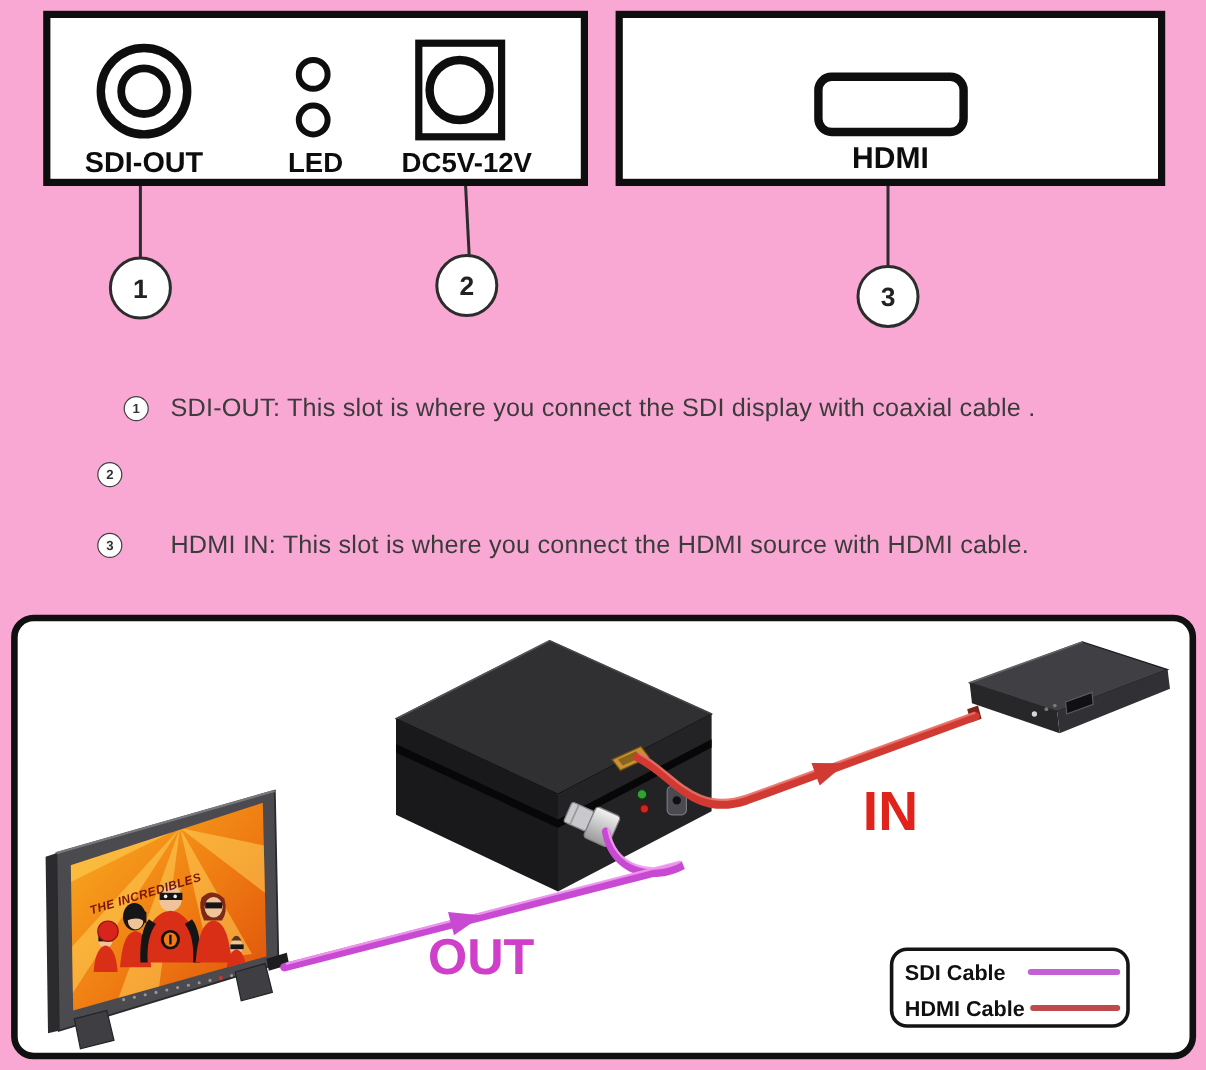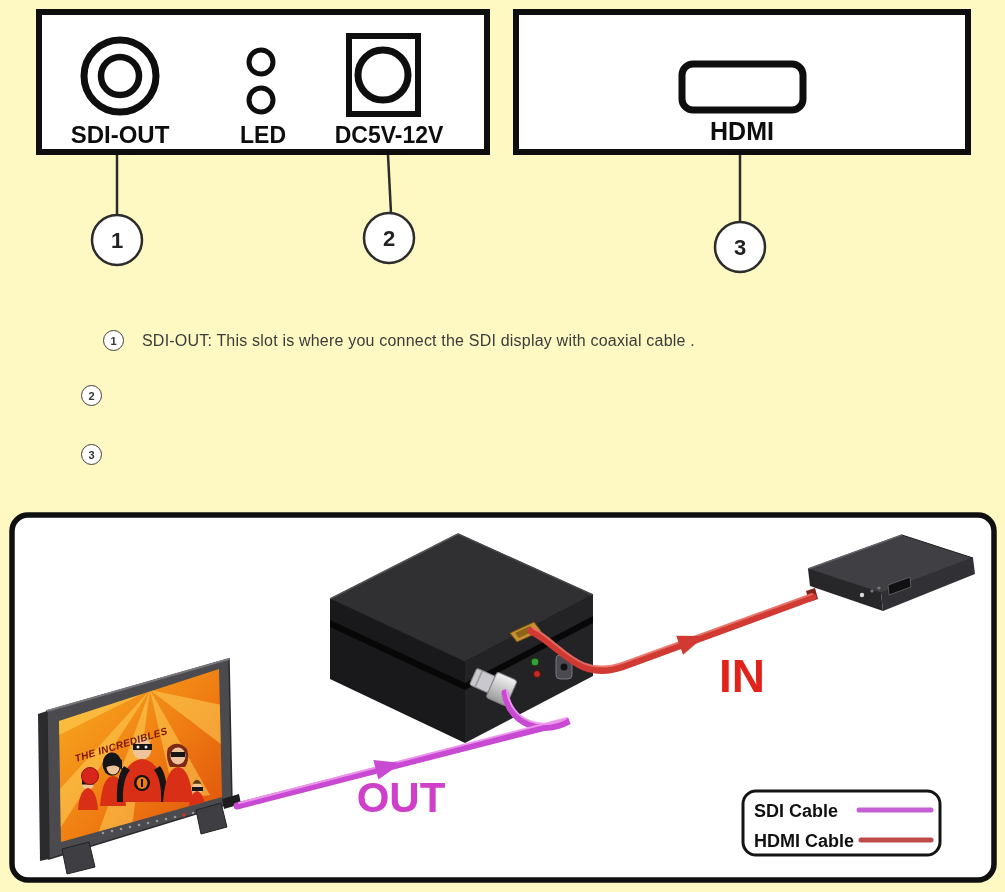--- a/index.html
+++ b/index.html
@@ -1,28 +1,28 @@
 <!DOCTYPE html>
 <html><head>
 <meta charset="utf-8">
 <style>
   html,body{margin:0;padding:0;background:#fff;}
-  .page{position:relative;width:1005px;height:892px;background:#fef9c3;overflow:hidden;
+  .page{position:relative;width:1005px;height:892px;background:#f9a8d4;overflow:hidden;
         font-family:"Liberation Sans","DejaVu Sans",sans-serif;}
   svg{position:absolute;left:0;display:block;}
   svg text{font-family:"Liberation Sans","DejaVu Sans",sans-serif;}
   .top-svg{top:0;}
   .bottom-svg{top:500px;}
   .desc-row{position:absolute;left:0;width:100%;height:28px;}
   .desc-row .num-circle{
     position:absolute;top:3px;width:21px;height:21px;border:1.6px solid #3f3f3f;
     border-radius:50%;box-sizing:border-box;display:flex;align-items:center;justify-content:center;
     font-size:11px;font-weight:bold;color:#333;background:#fff;}
   .desc-row .desc-text{
-    position:absolute;left:142px;top:0;line-height:28px;font-size:16px;color:#3b3b3b;
+    position:absolute;left:142px;top:0;line-height:28px;font-size:21px;color:#3b3b3b;
     letter-spacing:0.2px;white-space:nowrap;}
   .panel-label{font-weight:bold;fill:#0d0d0d;}
   .callout-num{font-weight:bold;fill:#222;}
 </style>
 </head>
 <body>
 
 <div class="page">
 
   <svg class="top-svg" width="1005" height="300" viewBox="0 0 1005 300">
@@ -76,20 +76,21 @@
 
   <div class="desc-row" style="top:327px">
     <span class="num-circle" style="left:103px">1</span>
     <span class="desc-text">SDI-OUT: This slot is where you connect the SDI display with coaxial cable .</span>
   </div>
   <div class="desc-row" style="top:382px">
     <span class="num-circle" style="left:81px">2</span>
   </div>
   <div class="desc-row" style="top:441px">
     <span class="num-circle" style="left:81px">3</span>
+    <span class="desc-text">HDMI IN: This slot is where you connect the HDMI source with HDMI cable.</span>
   </div>
 
   <svg class="bottom-svg" width="1005" height="392" viewBox="0 500 1005 392">
     <defs>
       <linearGradient id="pg" x1="0" y1="0" x2="1" y2="1">
         <stop offset="0" stop-color="#f9b021"></stop>
         <stop offset="0.55" stop-color="#ef7c12"></stop>
         <stop offset="1" stop-color="#dd4d0b"></stop>
       </linearGradient>
       <linearGradient id="bncg" x1="0" y1="0" x2="0" y2="1">

